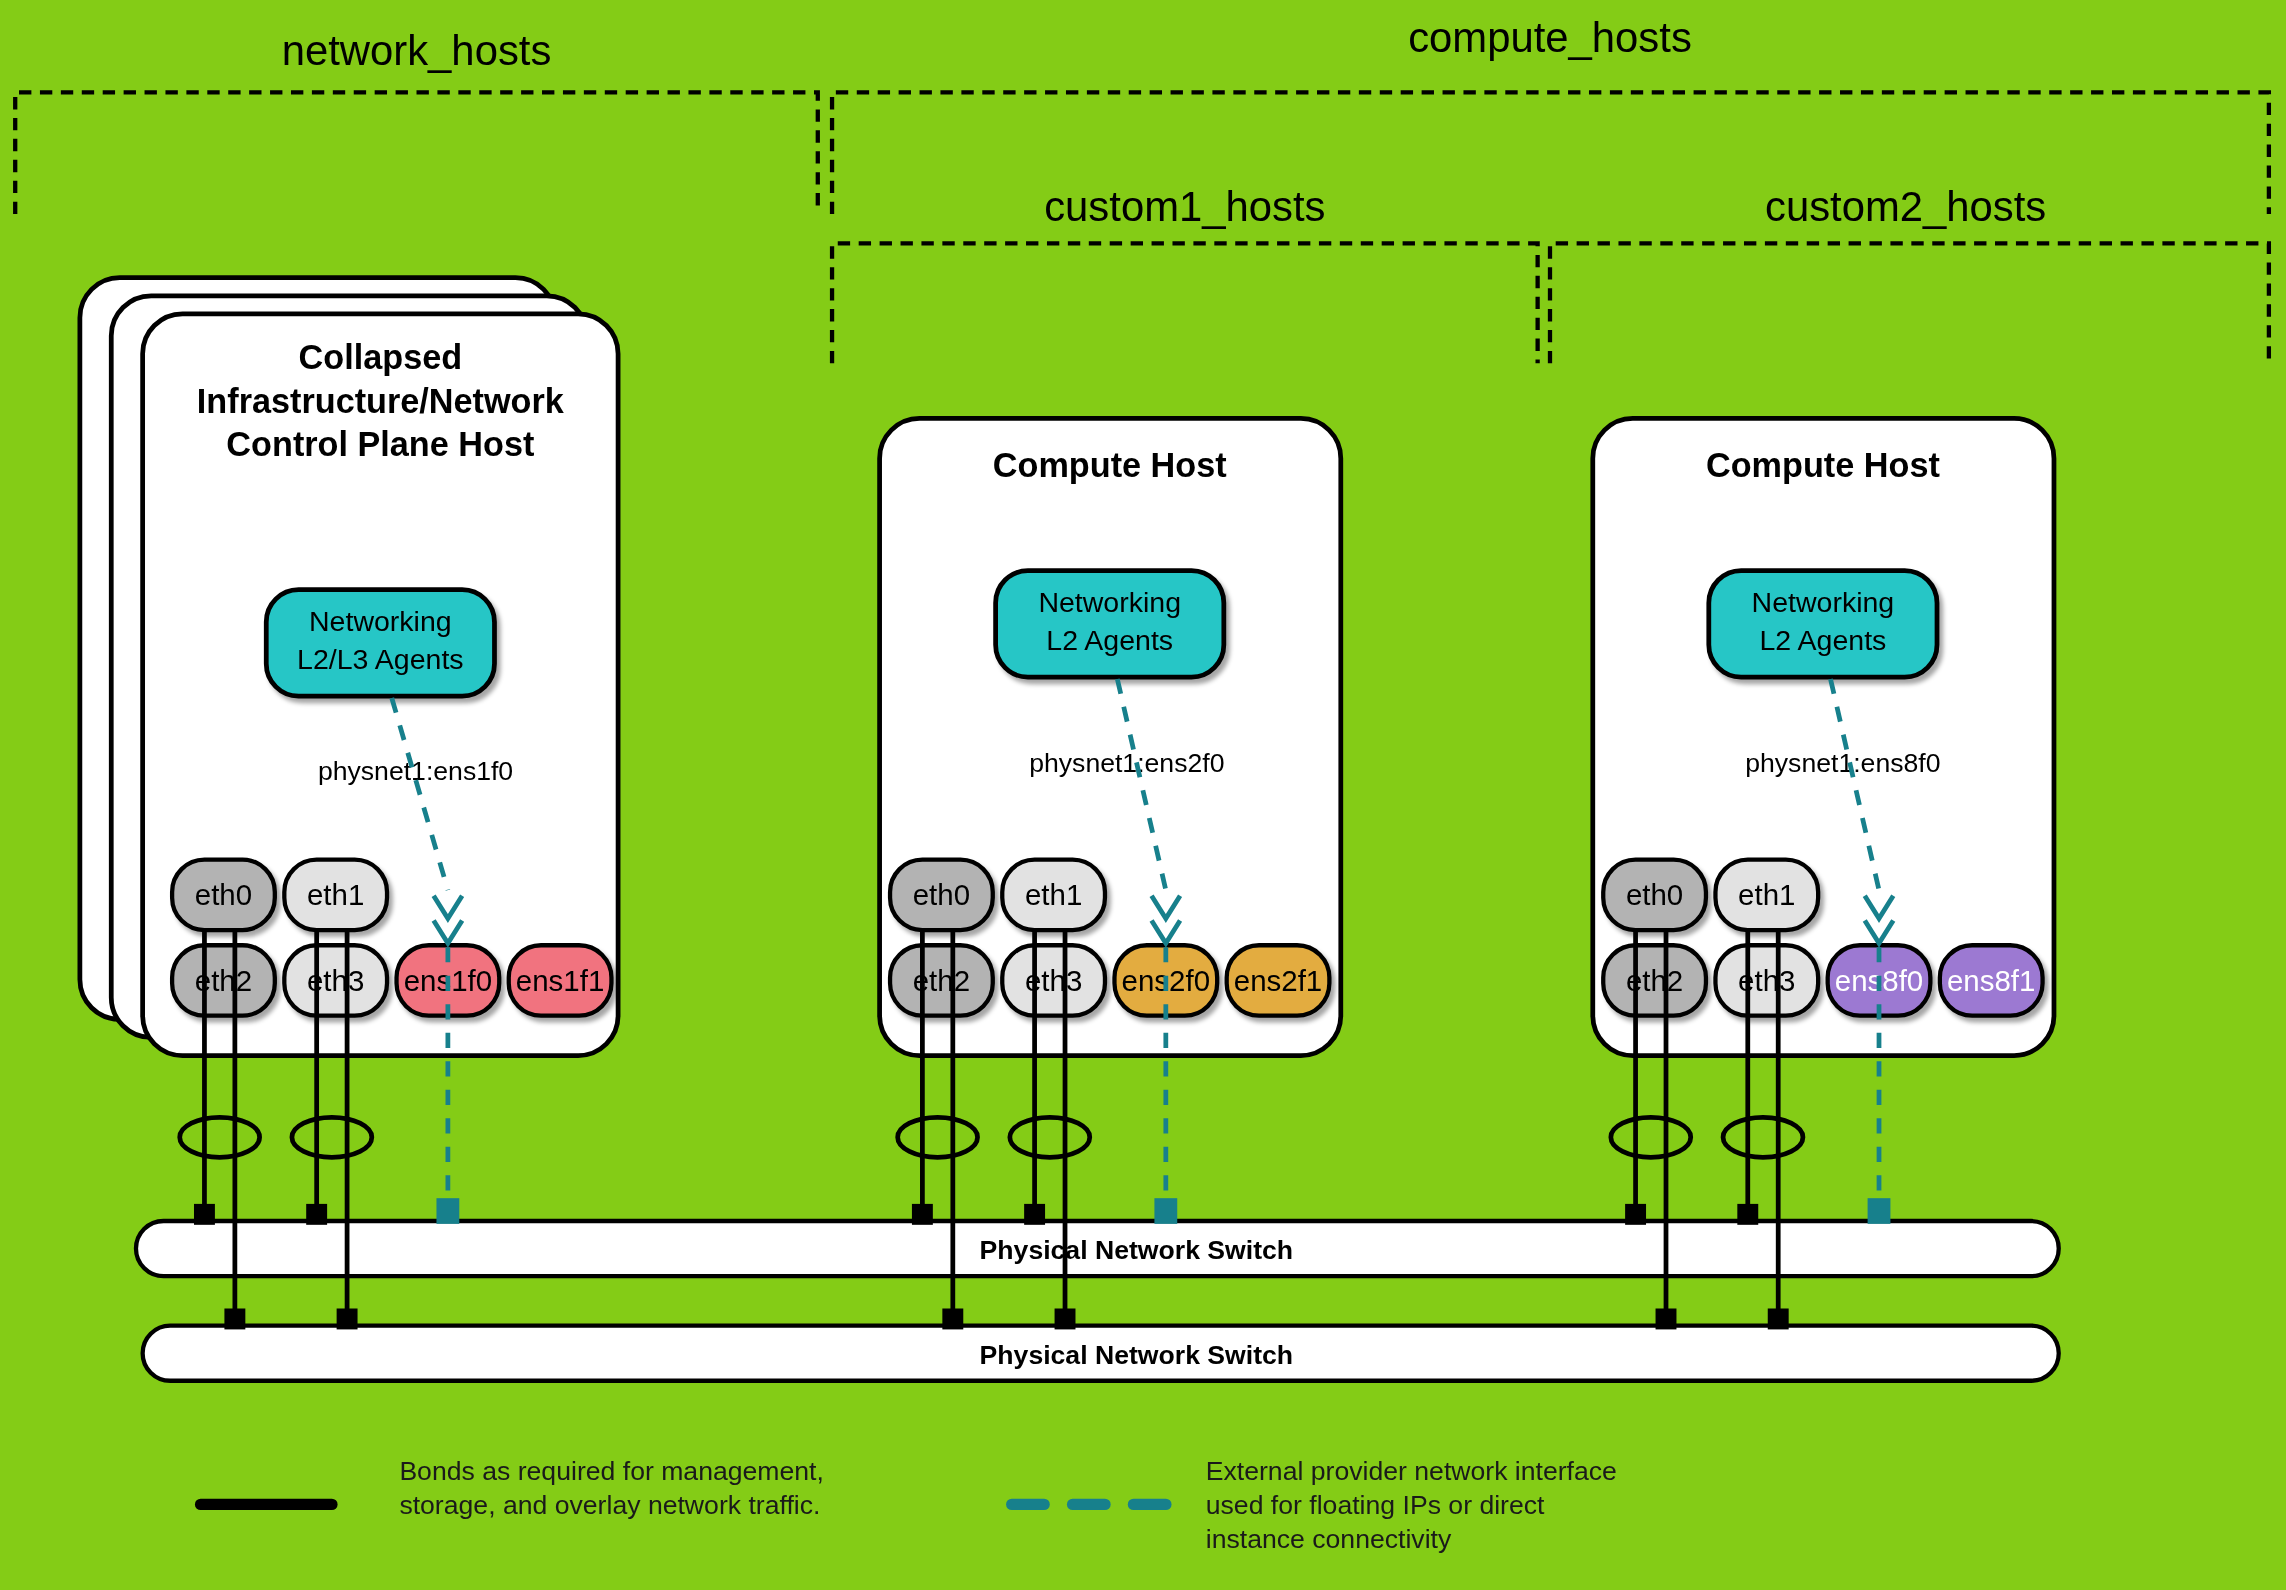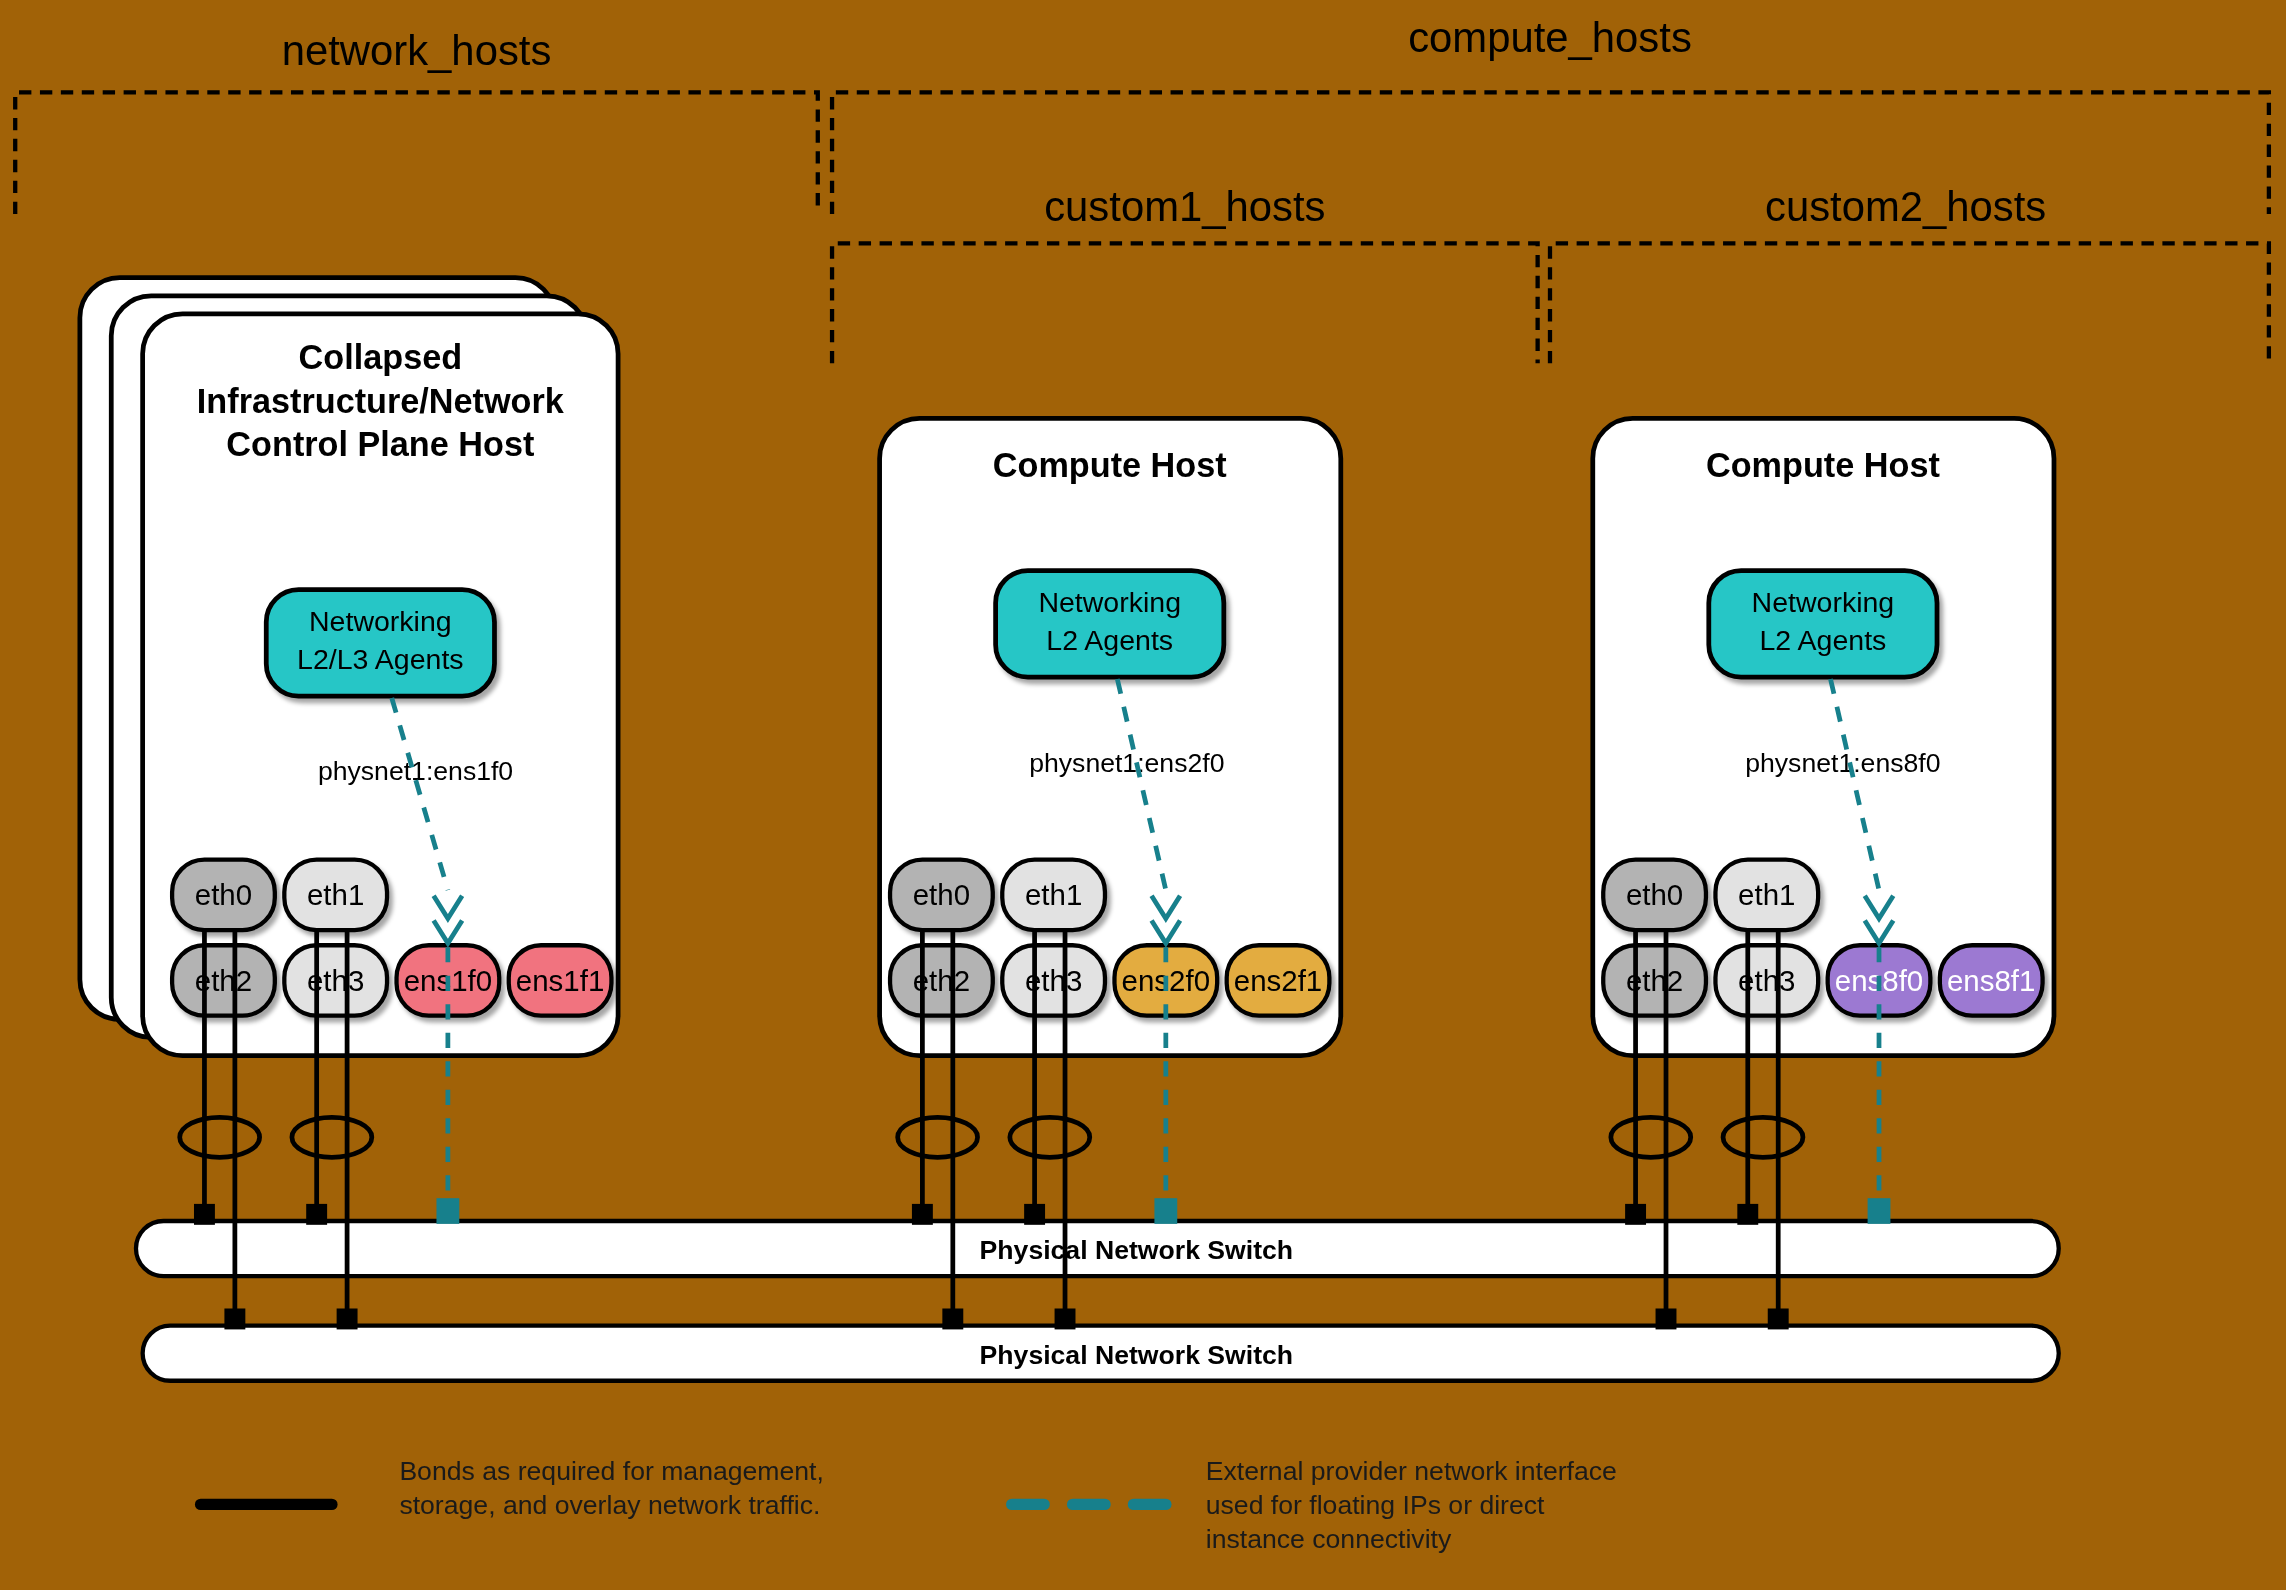--- a/index.html
+++ b/index.html
@@ -4,21 +4,21 @@
 <style>
   html, body {
     margin: 0;
     padding: 0;
     background: #ffffff;
   }
   .canvas {
     width: 2286px;
     height: 1590px;
     position: relative;
-    background: #a16207;
+    background: #84cc16;
   }
   svg text {
     font-family: "Liberation Sans", "DejaVu Sans", sans-serif;
     fill: #000000;
   }
   .group-label   { font-size: 44px; font-weight: 400; }
   .host-title    { font-size: 36px; font-weight: 700; }
   .agent-label   { font-size: 30px; font-weight: 400; }
   .physnet-label { font-size: 28px; font-weight: 400; }
   .nic-label     { font-size: 31px; font-weight: 400; }

